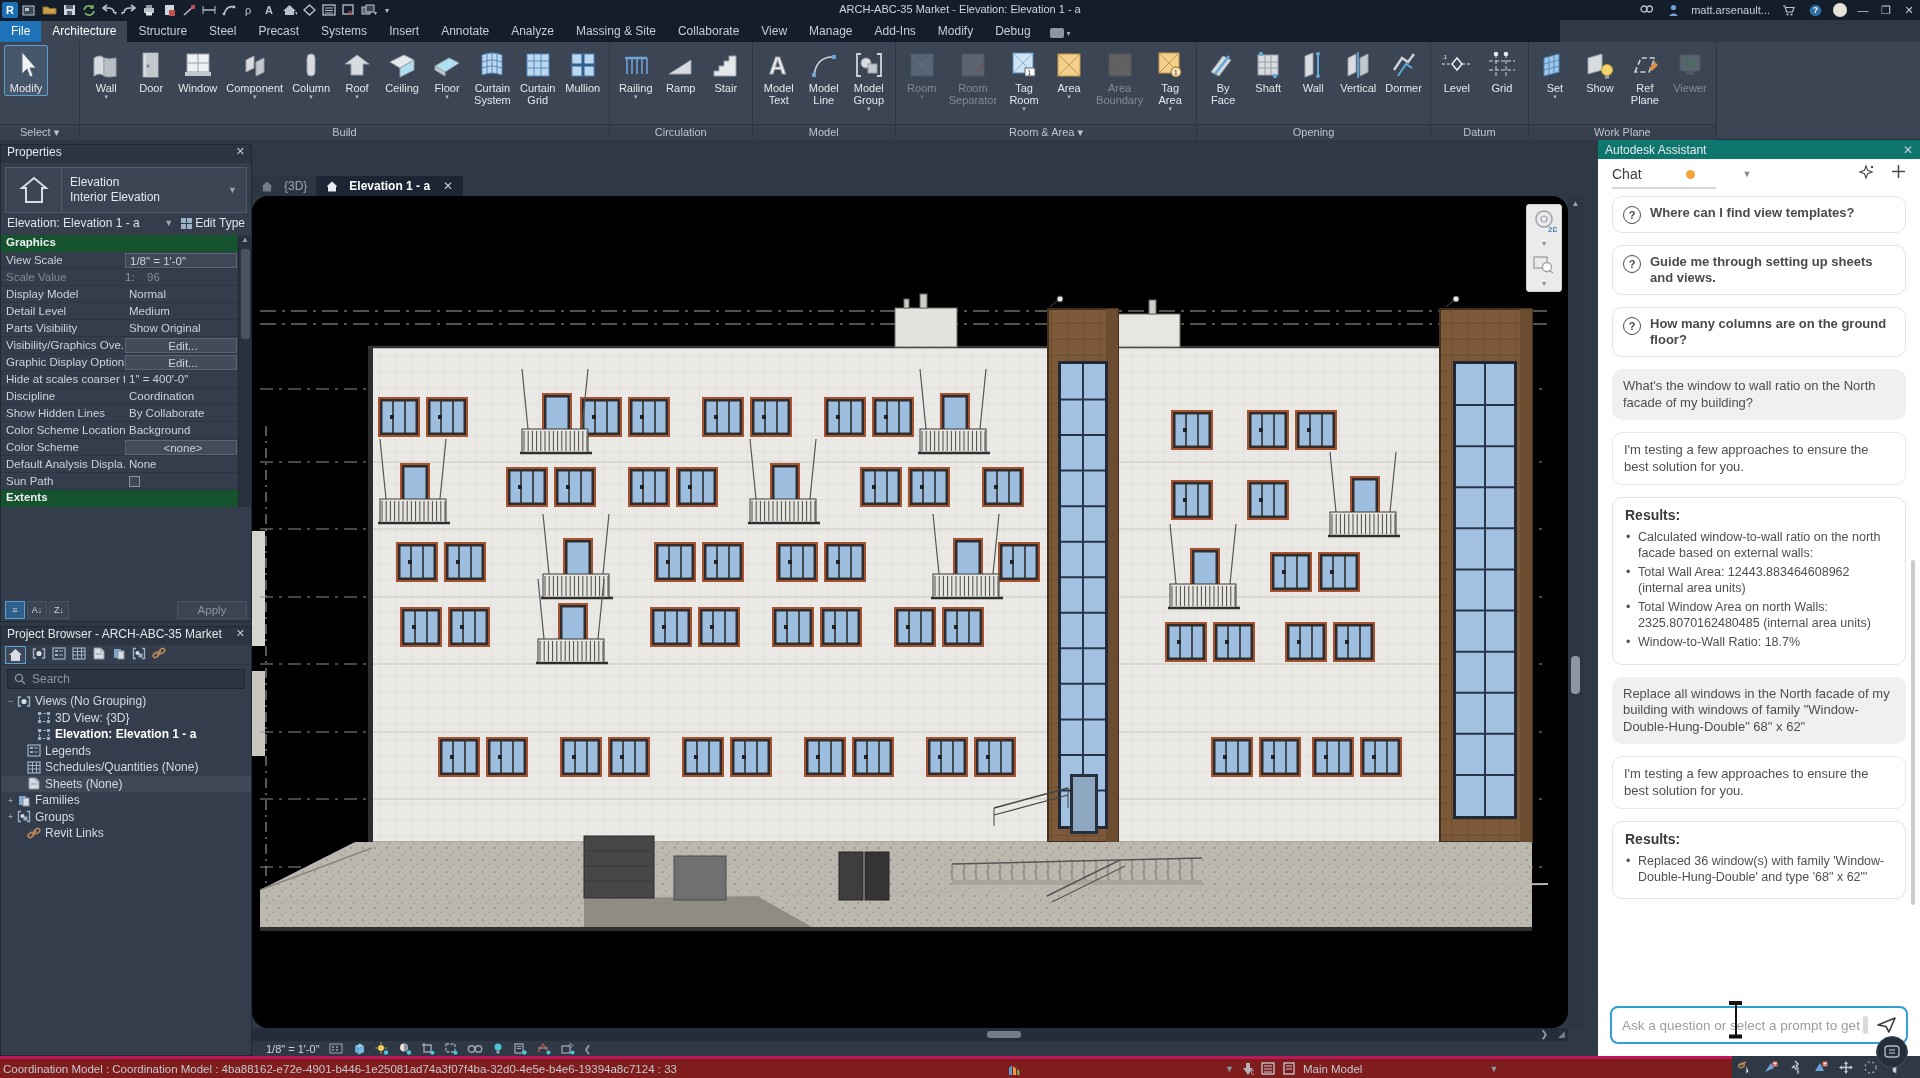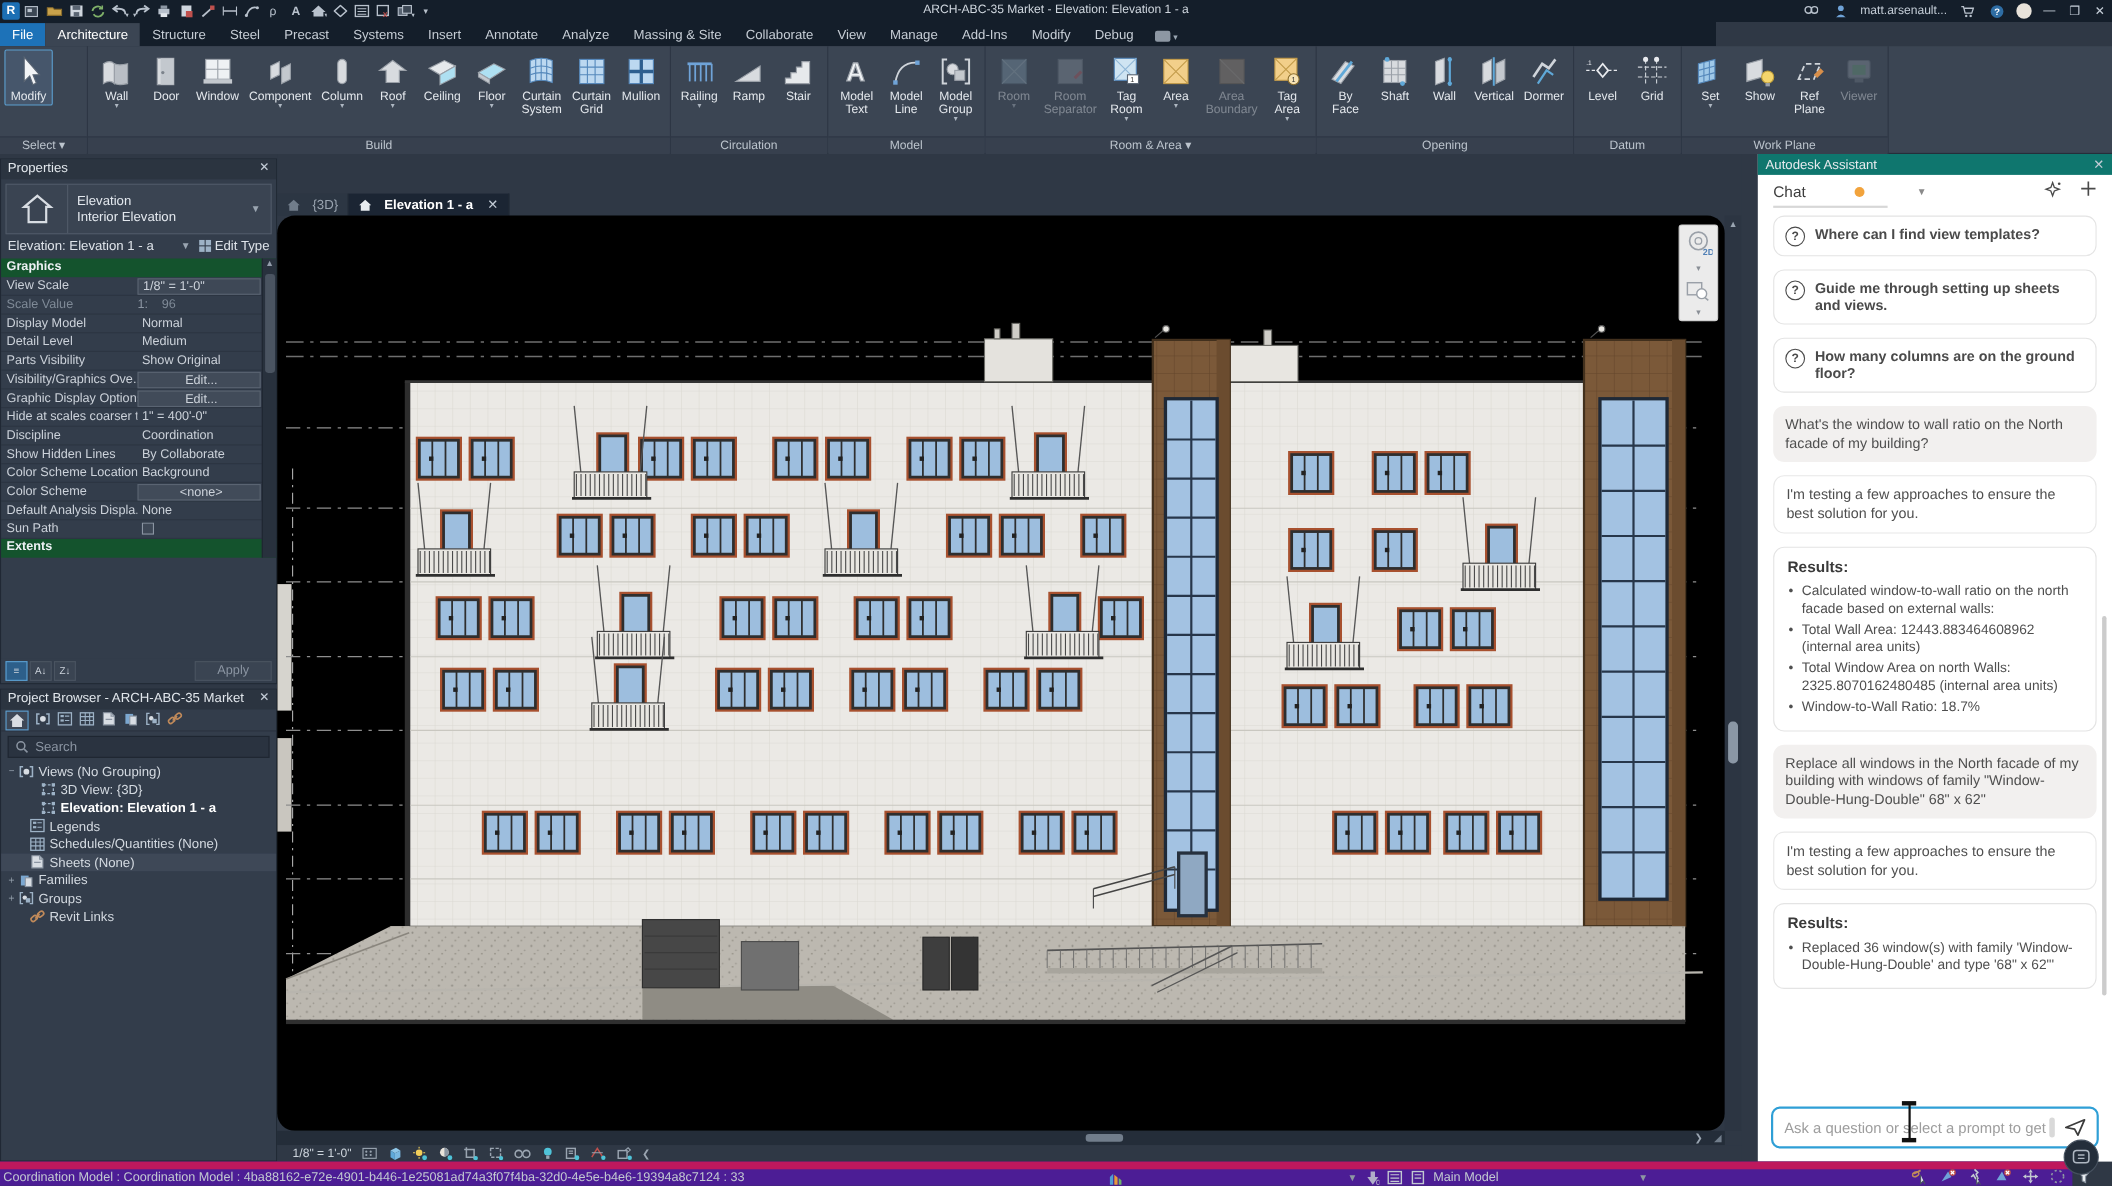--- a/index.html
+++ b/index.html
@@ -123,21 +123,21 @@
   .ainput { position:absolute; left:12px; top:866px; width:298px; height:38px; border:2px solid #2f9fd6; border-radius:8px; display:flex; align-items:center; padding:0 8px 0 10px; background:#fff; }
   .ainput input { flex:1; border:none; outline:none; font-size:13.5px; color:#3c3c3c; font-family:"Liberation Sans",sans-serif; background:transparent; }
   .ainput input::placeholder { color:#9d9d9d; }
   .ainput .minisb { width:5px; height:18px; background:#d9d9d9; border-radius:3px; margin-right:8px; }
   .ibeam { position:absolute; left:1729px; top:1000px; width:13px; height:42px; pointer-events:none; }
   .ibeam::before { content:""; position:absolute; left:5.5px; top:4px; width:2.5px; height:34px; background:#111; }
   .ibeam::after { content:""; position:absolute; left:0; top:1px; width:13px; height:3.5px; background:#111; box-shadow:0 33.5px 0 #111; }
   .assistfab { position:absolute; left:1876px; top:1036px; width:32px; height:32px; border-radius:50%; background:#242e3b; border:1px solid #46515f; display:flex; align-items:center; justify-content:center; }
 
   
-  .statusbar { position:absolute; left:0; top:1056px; width:1884px; height:22px; background:#4c1d95; border-top:7px solid #be185d; display:flex; align-items:center; font-size:11.5px; color:#c2c9d1; }
+  .statusbar { position:absolute; left:0; top:1056px; width:1732px; height:22px; background:#7f1d1d; border-top:3px solid #be185d; display:flex; align-items:center; font-size:11.5px; color:#c2c9d1; }
   .sb-left { padding-left:3px; white-space:nowrap; }
   .sb-mid { position:absolute; left:1005px; display:flex; }
   .sb-work { position:absolute; left:1225px; display:flex; align-items:center; gap:7px; }
   .sb-work .wchev { color:#8d97a3; font-size:9px; }
   .sb-right { position:absolute; left:1738px; display:flex; align-items:center; gap:9px; }
 </style>
 </head>
 <body>
 
 <div id="app">

